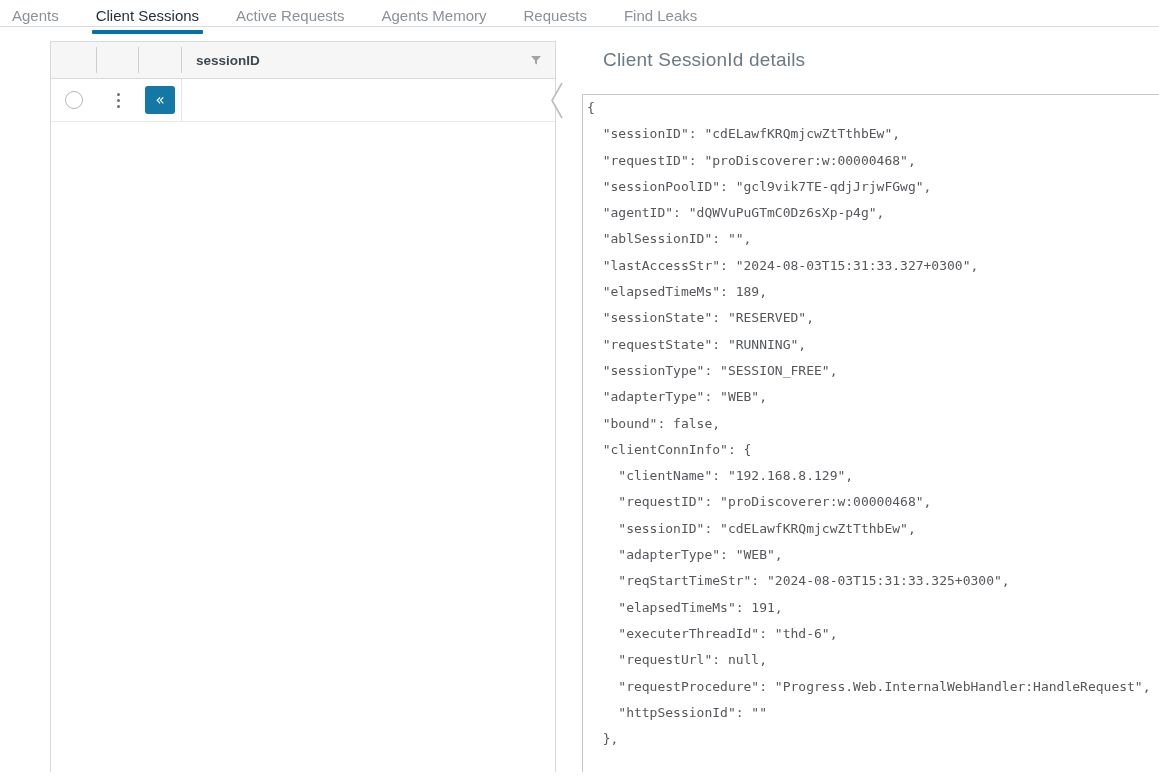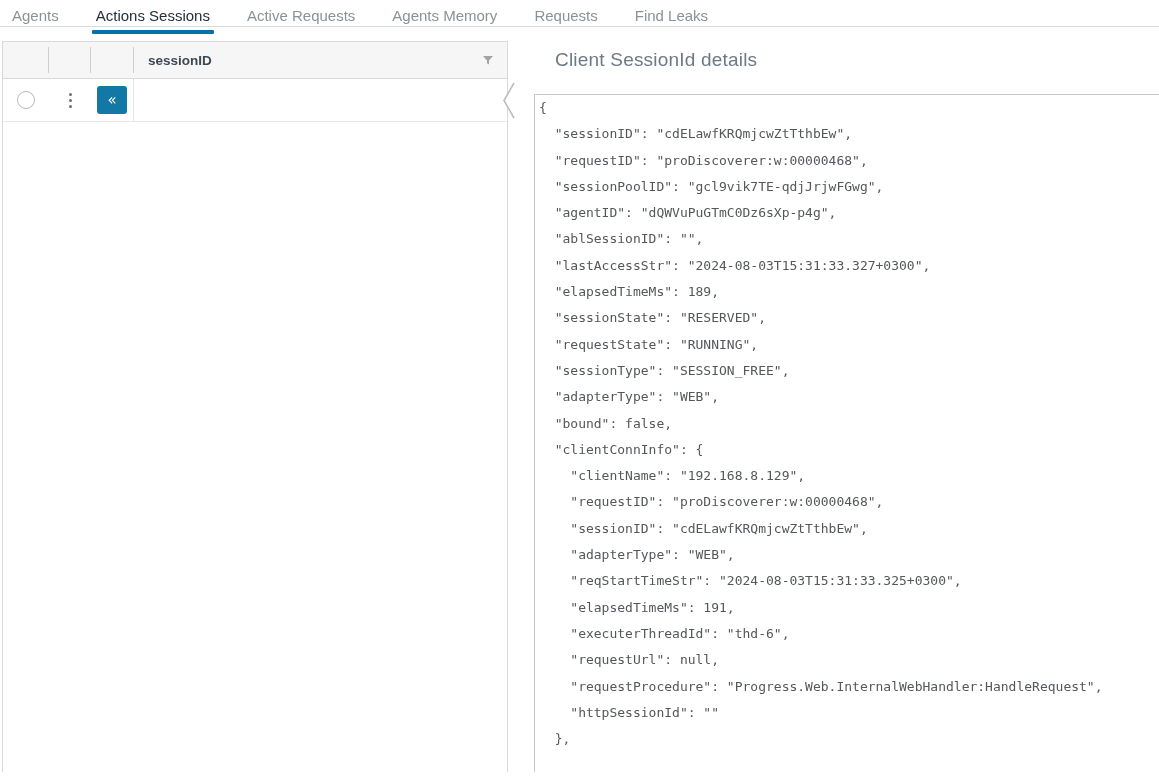--- a/index.html
+++ b/index.html
@@ -32,21 +32,21 @@
   .tab.active::after {
     content: "";
     position: absolute;
     left: -2px; right: -2px; bottom: -1px;
     height: 4px;
     background: #0272a7;
     border-radius: 1px;
   }
 
   
-  .main { display: flex; height: 745px; }
+  .main { display: flex; height: 745px; padding-left: 48px; }
 
   .left-pane {
     position: relative;
     width: 506px;
     margin: 14px 0 0 2px;
     border: 1px solid #d9d9d9;
     border-bottom: none;
     background: #fff;
     flex: none;
   }
@@ -160,21 +160,21 @@
     color: #54575b;
     padding: 0 0 0 4px;
     white-space: pre;
   }
 </style>
 </head>
 <body>
 
 <div class="tabbar">
   <div class="tab">Agents</div>
-  <div class="tab active">Actions Sessions</div>
+  <div class="tab active">Client Sessions</div>
   <div class="tab">Active Requests</div>
   <div class="tab">Agents Memory</div>
   <div class="tab">Requests</div>
   <div class="tab">Find Leaks</div>
 </div>
 
 <div class="main">
 
   <div class="left-pane">
 

